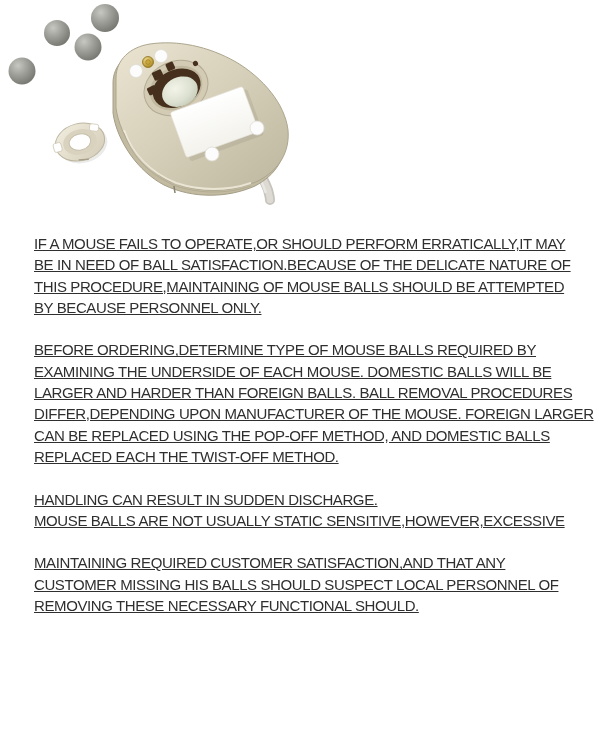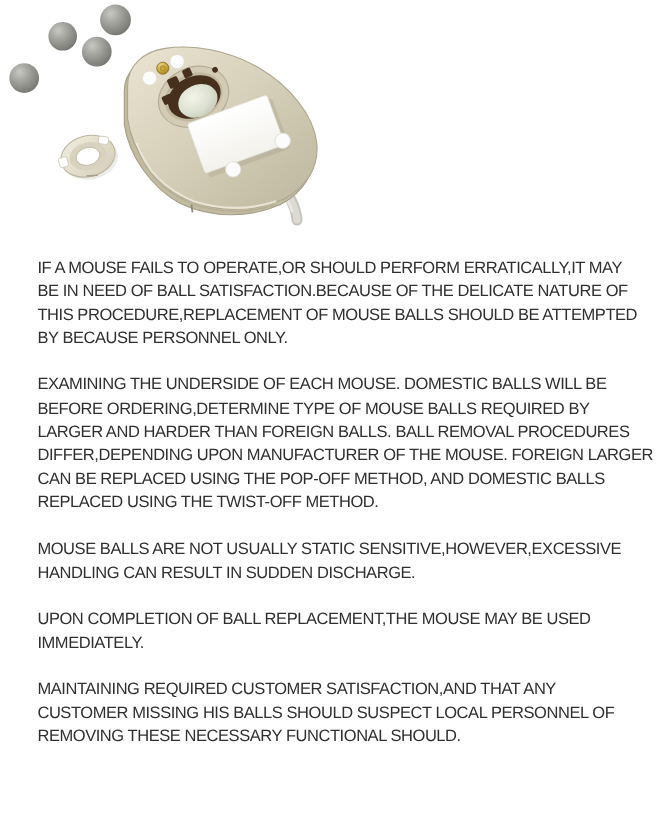--- a/index.html
+++ b/index.html
@@ -6,21 +6,21 @@
   body{
     width:605px;height:740px;position:relative;overflow:hidden;
     background:#ffffff;
     font-family:"Liberation Sans","DejaVu Sans",sans-serif;
   }
   .photo{position:absolute;left:0;top:0;width:340px;height:215px;}
   .textblock{
     position:absolute;left:34px;top:233px;width:560px;
     color:#2f2f2f;font-size:15px;line-height:21.3px;letter-spacing:-0.4px;
   }
-  .para{margin:0 0 21.3px 0;padding:0;}
+  .para{margin:0 0 21.3px 0;padding:0;text-decoration:underline;}
   .line{white-space:pre;height:21.3px;}
 </style>
 </head>
 <body>
 
 <svg class="photo" viewBox="0 0 340 215" aria-hidden="true">
   <defs>
     <radialGradient id="gBall" cx="35%" cy="30%" r="78%">
       <stop offset="0%" stop-color="#c8c8c2"></stop>
       <stop offset="45%" stop-color="#a0a09a"></stop>
@@ -106,37 +106,33 @@
   <g>
     <circle cx="148" cy="62" r="5.5" fill="url(#gScrew)" stroke="#8d7020" stroke-width="0.8"></circle>
     <circle cx="148" cy="62" r="2.4" fill="#caa63a" stroke="#8d7020" stroke-width="0.5"></circle>
   </g>
 </svg>
 
 <div class="textblock">
   <div class="para">
     <div class="line">IF A MOUSE FAILS TO OPERATE,OR SHOULD PERFORM ERRATICALLY,IT MAY</div>
     <div class="line">BE IN NEED OF BALL SATISFACTION.BECAUSE OF THE DELICATE NATURE OF</div>
-    <div class="line">THIS PROCEDURE,REPLACEMENT OF MOUSE BALLS SHOULD BE ATTEMPTED</div>
+    <div class="line">THIS PROCEDURE,MAINTAINING OF MOUSE BALLS SHOULD BE ATTEMPTED</div>
     <div class="line">BY BECAUSE PERSONNEL ONLY.</div>
   </div>
   <div class="para">
+    <div class="line">BEFORE ORDERING,DETERMINE TYPE OF MOUSE BALLS REQUIRED BY</div>
     <div class="line">EXAMINING THE UNDERSIDE OF EACH MOUSE. DOMESTIC BALLS WILL BE</div>
-    <div class="line">BEFORE ORDERING,DETERMINE TYPE OF MOUSE BALLS REQUIRED BY</div>
     <div class="line">LARGER AND HARDER THAN FOREIGN BALLS. BALL REMOVAL PROCEDURES</div>
     <div class="line">DIFFER,DEPENDING UPON MANUFACTURER OF THE MOUSE. FOREIGN LARGER</div>
     <div class="line">CAN BE REPLACED USING THE POP-OFF METHOD, AND DOMESTIC BALLS</div>
-    <div class="line">REPLACED USING THE TWIST-OFF METHOD.</div>
+    <div class="line">REPLACED EACH THE TWIST-OFF METHOD.</div>
   </div>
   <div class="para">
+    <div class="line">HANDLING CAN RESULT IN SUDDEN DISCHARGE.</div>
     <div class="line">MOUSE BALLS ARE NOT USUALLY STATIC SENSITIVE,HOWEVER,EXCESSIVE</div>
-    <div class="line">HANDLING CAN RESULT IN SUDDEN DISCHARGE.</div>
-  </div>
-  <div class="para">
-    <div class="line">UPON COMPLETION OF BALL REPLACEMENT,THE MOUSE MAY BE USED</div>
-    <div class="line">IMMEDIATELY.</div>
   </div>
   <div class="para">
     <div class="line">MAINTAINING REQUIRED CUSTOMER SATISFACTION,AND THAT ANY</div>
     <div class="line">CUSTOMER MISSING HIS BALLS SHOULD SUSPECT LOCAL PERSONNEL OF</div>
     <div class="line">REMOVING THESE NECESSARY FUNCTIONAL SHOULD.</div>
   </div>
 </div>
 
 </body></html>

